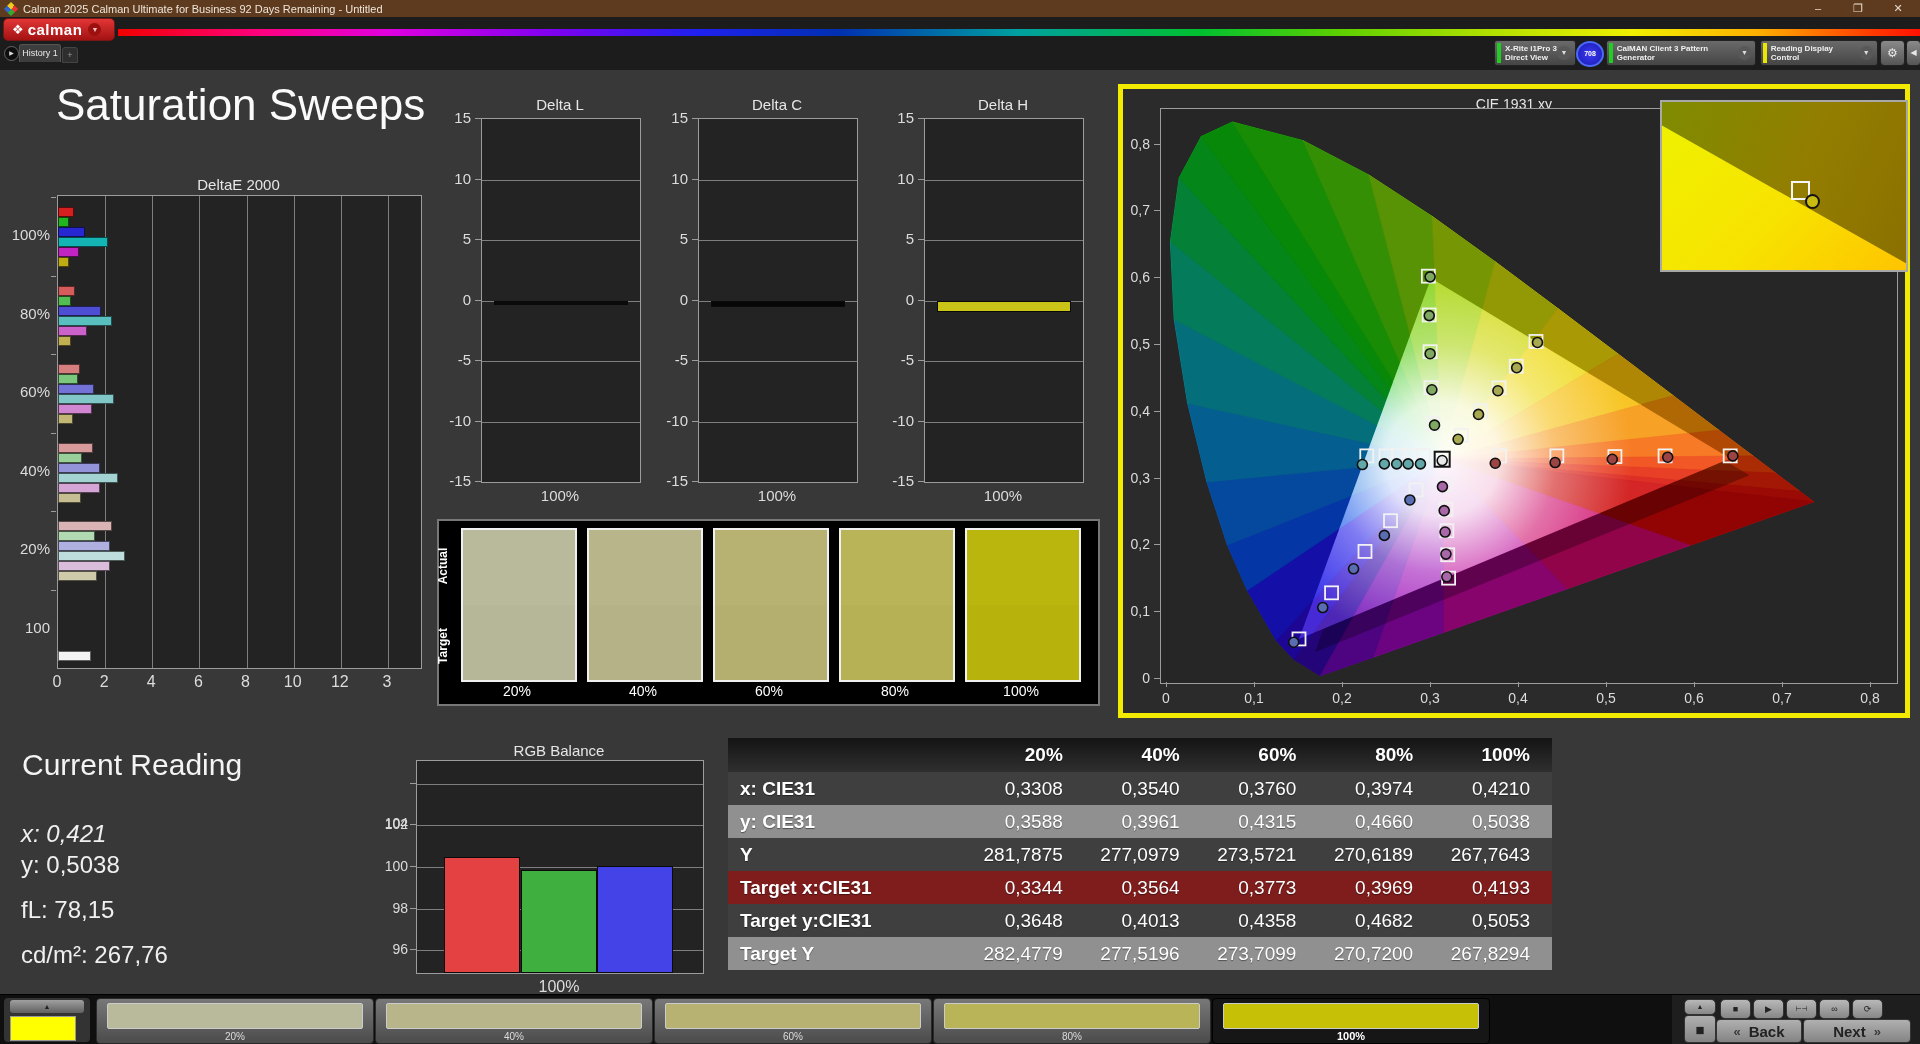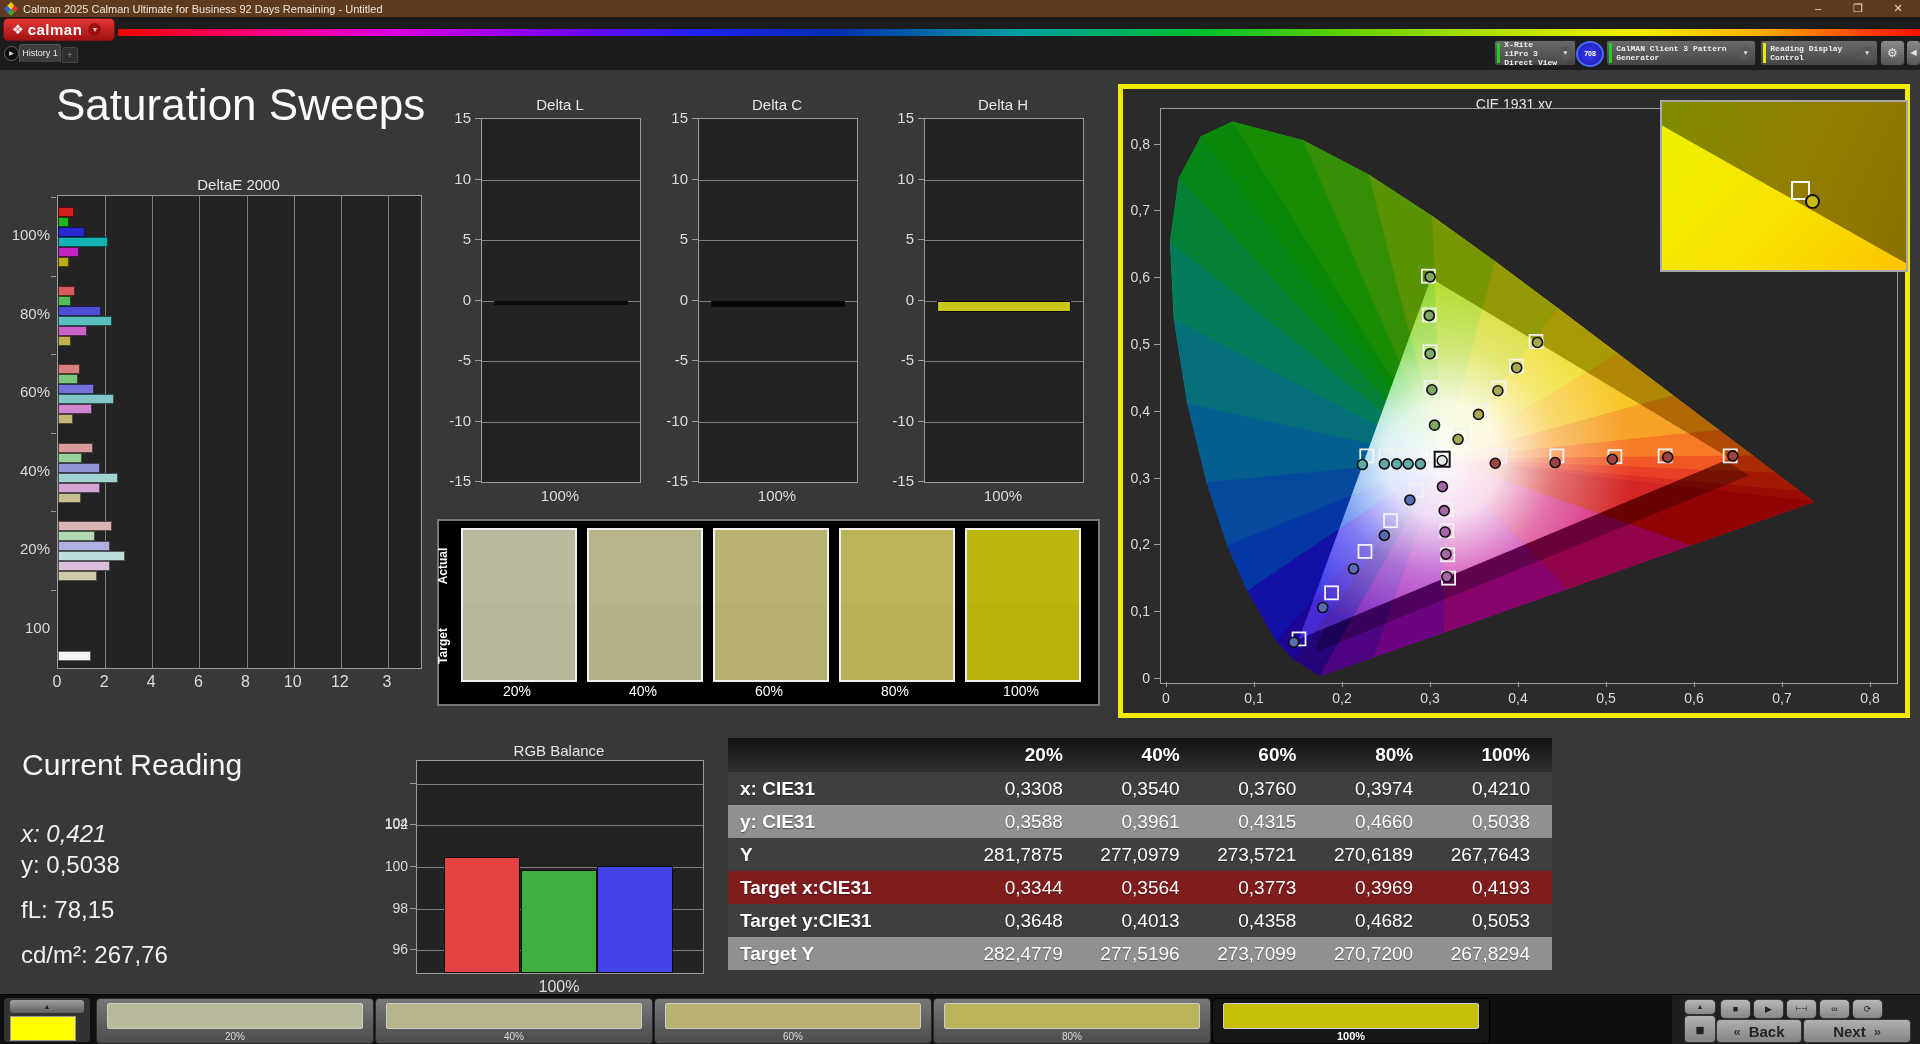--- a/index.html
+++ b/index.html
@@ -28,21 +28,21 @@
   #logo .dd{margin-left:6px;width:13px;height:13px;border-radius:50%;background:#9c1010;
             font-size:7px;line-height:13px;text-align:center;color:#f0c0c0;}
   #nav-arrow{left:4px;top:29px;width:13px;height:13px;border-radius:50%;background:#0e0e0e;
              border:1px solid #666;color:#ddd;font-size:6px;line-height:13px;text-align:center;}
   #tab-history{left:19px;top:27px;width:40px;height:17px;background:#3d3d3d;border:1px solid #555;
                border-bottom:none;border-radius:3px 3px 0 0;color:#e8e8e8;font-size:9px;
                line-height:17px;text-align:center;}
   #tab-add{left:62px;top:30px;width:14px;height:14px;background:#2e2e2e;border:1px solid #444;
            border-radius:3px 3px 0 0;color:#999;font-size:9px;line-height:14px;text-align:center;}
   .dev-btn{top:23px;height:24px;border-radius:3px;background:linear-gradient(#6a6a6a,#454545);
-           border:1px solid #222;color:#f0f0f0;display:flex;align-items:center;font-family:Liberation Mono, monospace;}
+           border:1px solid #222;color:#f0f0f0;display:flex;align-items:center;}
   .dev-stripe{width:4px;height:20px;margin:0 4px 0 2px;}
   .dev-text{font-size:8px;font-weight:bold;line-height:9px;}
   .dev-dd{margin:0 4px 0 auto;width:14px;height:14px;border-radius:50%;background:#585858;
           font-size:7px;line-height:14px;text-align:center;color:#ddd;}
   #meter-badge{left:1576px;top:24px;width:24px;height:22px;border-radius:50%;
                background:radial-gradient(#3c3cf0,#1818b4);border:2px solid #4b6bf5;
                color:#fff;font-size:7px;line-height:22px;text-align:center;font-weight:bold;}
   .sq-btn{top:23px;height:24px;border-radius:4px;background:linear-gradient(#8a8a8a,#555);
           border:1px solid #222;color:#e8e8e8;text-align:center;}
   

